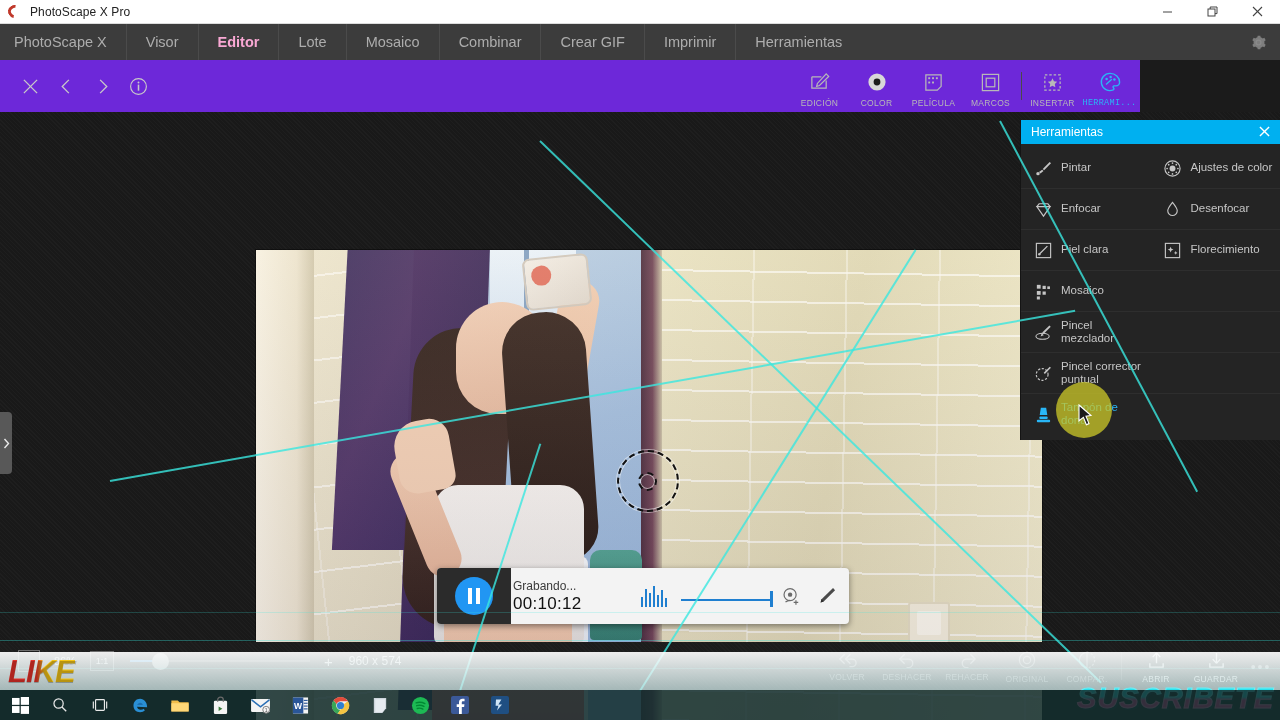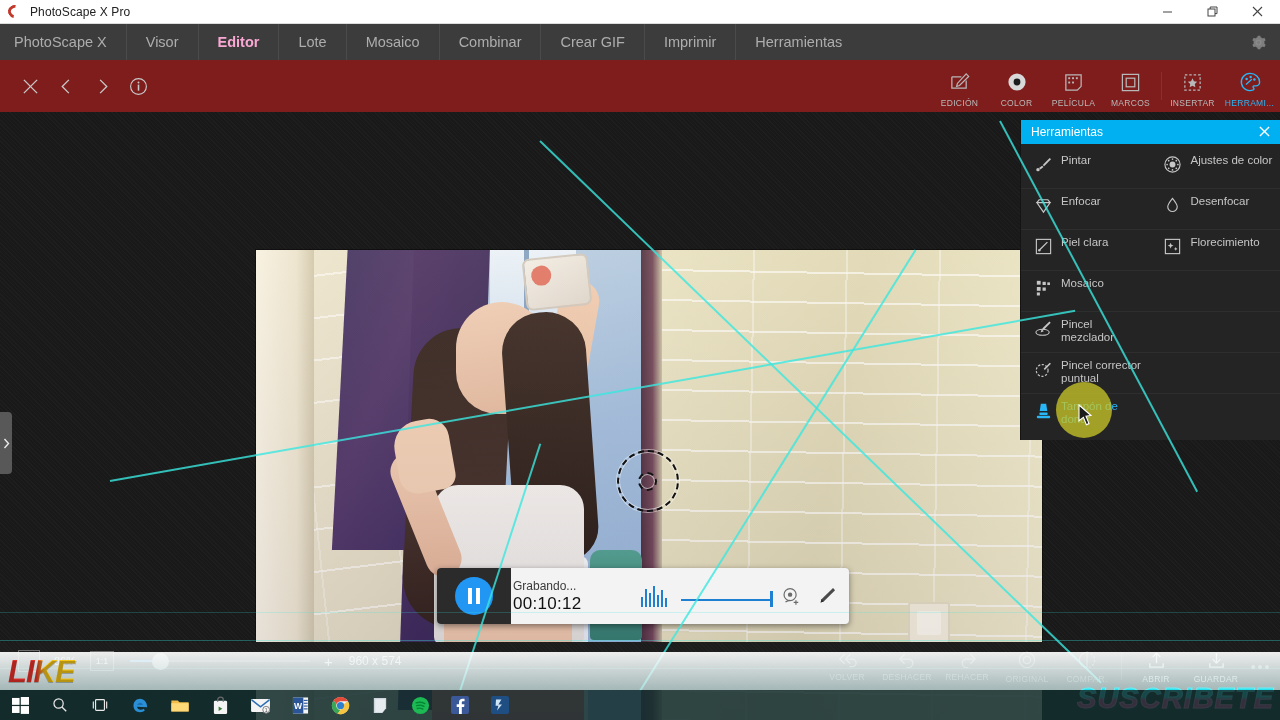--- a/index.html
+++ b/index.html
@@ -48,39 +48,39 @@
     border-right: 1px solid #4b4b4b;
   }
   .menu-item:first-child { padding-left: 14px; }
   .menu-item.active { color: #f9a8d4; font-weight: bold; text-align: center; }
   .menubar .gear {
     margin-left: auto; width: 44px; display: flex; align-items: center; justify-content: center;
   }
 
   
   .topbar {
-    position: absolute; top: 60px; left: 0; width: 1280px; height: 52px;
-    background: #7f1d1d;
+    position: absolute; top: 60px; left: 0; width: 1140px; height: 52px;
+    background: #6d28d9;
   }
   .topbar-left { position: absolute; left: 14px; top: 10px; display: flex; align-items: center; gap: 4px; }
   .tl-btn {
     width: 32px; height: 32px; display: flex; align-items: center; justify-content: center;
     color: #c9c9c9;
   }
   .topbar-right {
     position: absolute; right: 2px; top: 4px; display: flex; align-items: flex-end; height: 48px;
   }
   .tr-tab {
     width: 57px; height: 46px; display: flex; flex-direction: column;
     align-items: center; justify-content: flex-start; padding-top: 3px;
     color: #b8b8b8; position: relative;
   }
   .tr-tab .ico { height: 26px; display: flex; align-items: center; justify-content: center; }
   .tr-tab .lbl { font-size: 8.5px; letter-spacing: .3px; margin-top: 3px; white-space: nowrap; }
-  .tr-tab.active { color: #29b6f6; }
+  .tr-tab.active { color: #29b6f6; font-family: Liberation Mono, monospace; }
   .tr-sep { width: 1px; height: 28px; background: #4a4a4a; margin: 0 2px 12px 2px; }
 
   
   .workspace {
     position: absolute; top: 112px; left: 0; width: 1280px; height: 530px;
     background:
       repeating-linear-gradient(45deg, rgba(255,255,255,.022) 0 1px, rgba(0,0,0,0) 1px 3px),
       #191919;
   }
   .left-handle {
@@ -246,21 +246,21 @@
   .tp-header {
     height: 24px; background: #00b0f0; display: flex; align-items: center;
     padding: 0 8px 0 10px; color: #fff;
   }
   .tp-title { font-size: 12px; flex: 1; }
   .tp-close { font-size: 13px; width: 16px; text-align: center; }
   .tp-grid { padding: 4px 0 6px 0; }
   .tp-row { display: flex; border-bottom: 1px solid #2e2e2e; }
   .tp-row:last-child { border-bottom: none; }
   .tp-cell {
-    width: 130px; min-height: 40px; display: flex; align-items: flex-start;
+    width: 130px; min-height: 40px; display: flex; align-items: center;
     gap: 8px; padding: 6px 6px 6px 12px; position: relative;
   }
   .tp-ico { width: 20px; height: 20px; flex: none; display: flex; align-items: center; justify-content: center; }
   .tp-lbl { font-size: 11.5px; color: #c6c6c6; line-height: 1.15; }
   .tp-cell.selected .tp-lbl { color: #29b6f6; }
   .cursor-highlight {
     position: absolute; left: 1056px; top: 382px; width: 56px; height: 56px;
     border-radius: 50%; background: rgba(205,202,40,.75);
   }
   .mouse-cursor { position: absolute; left: 1078px; top: 404px; width: 16px; height: 24px; }

